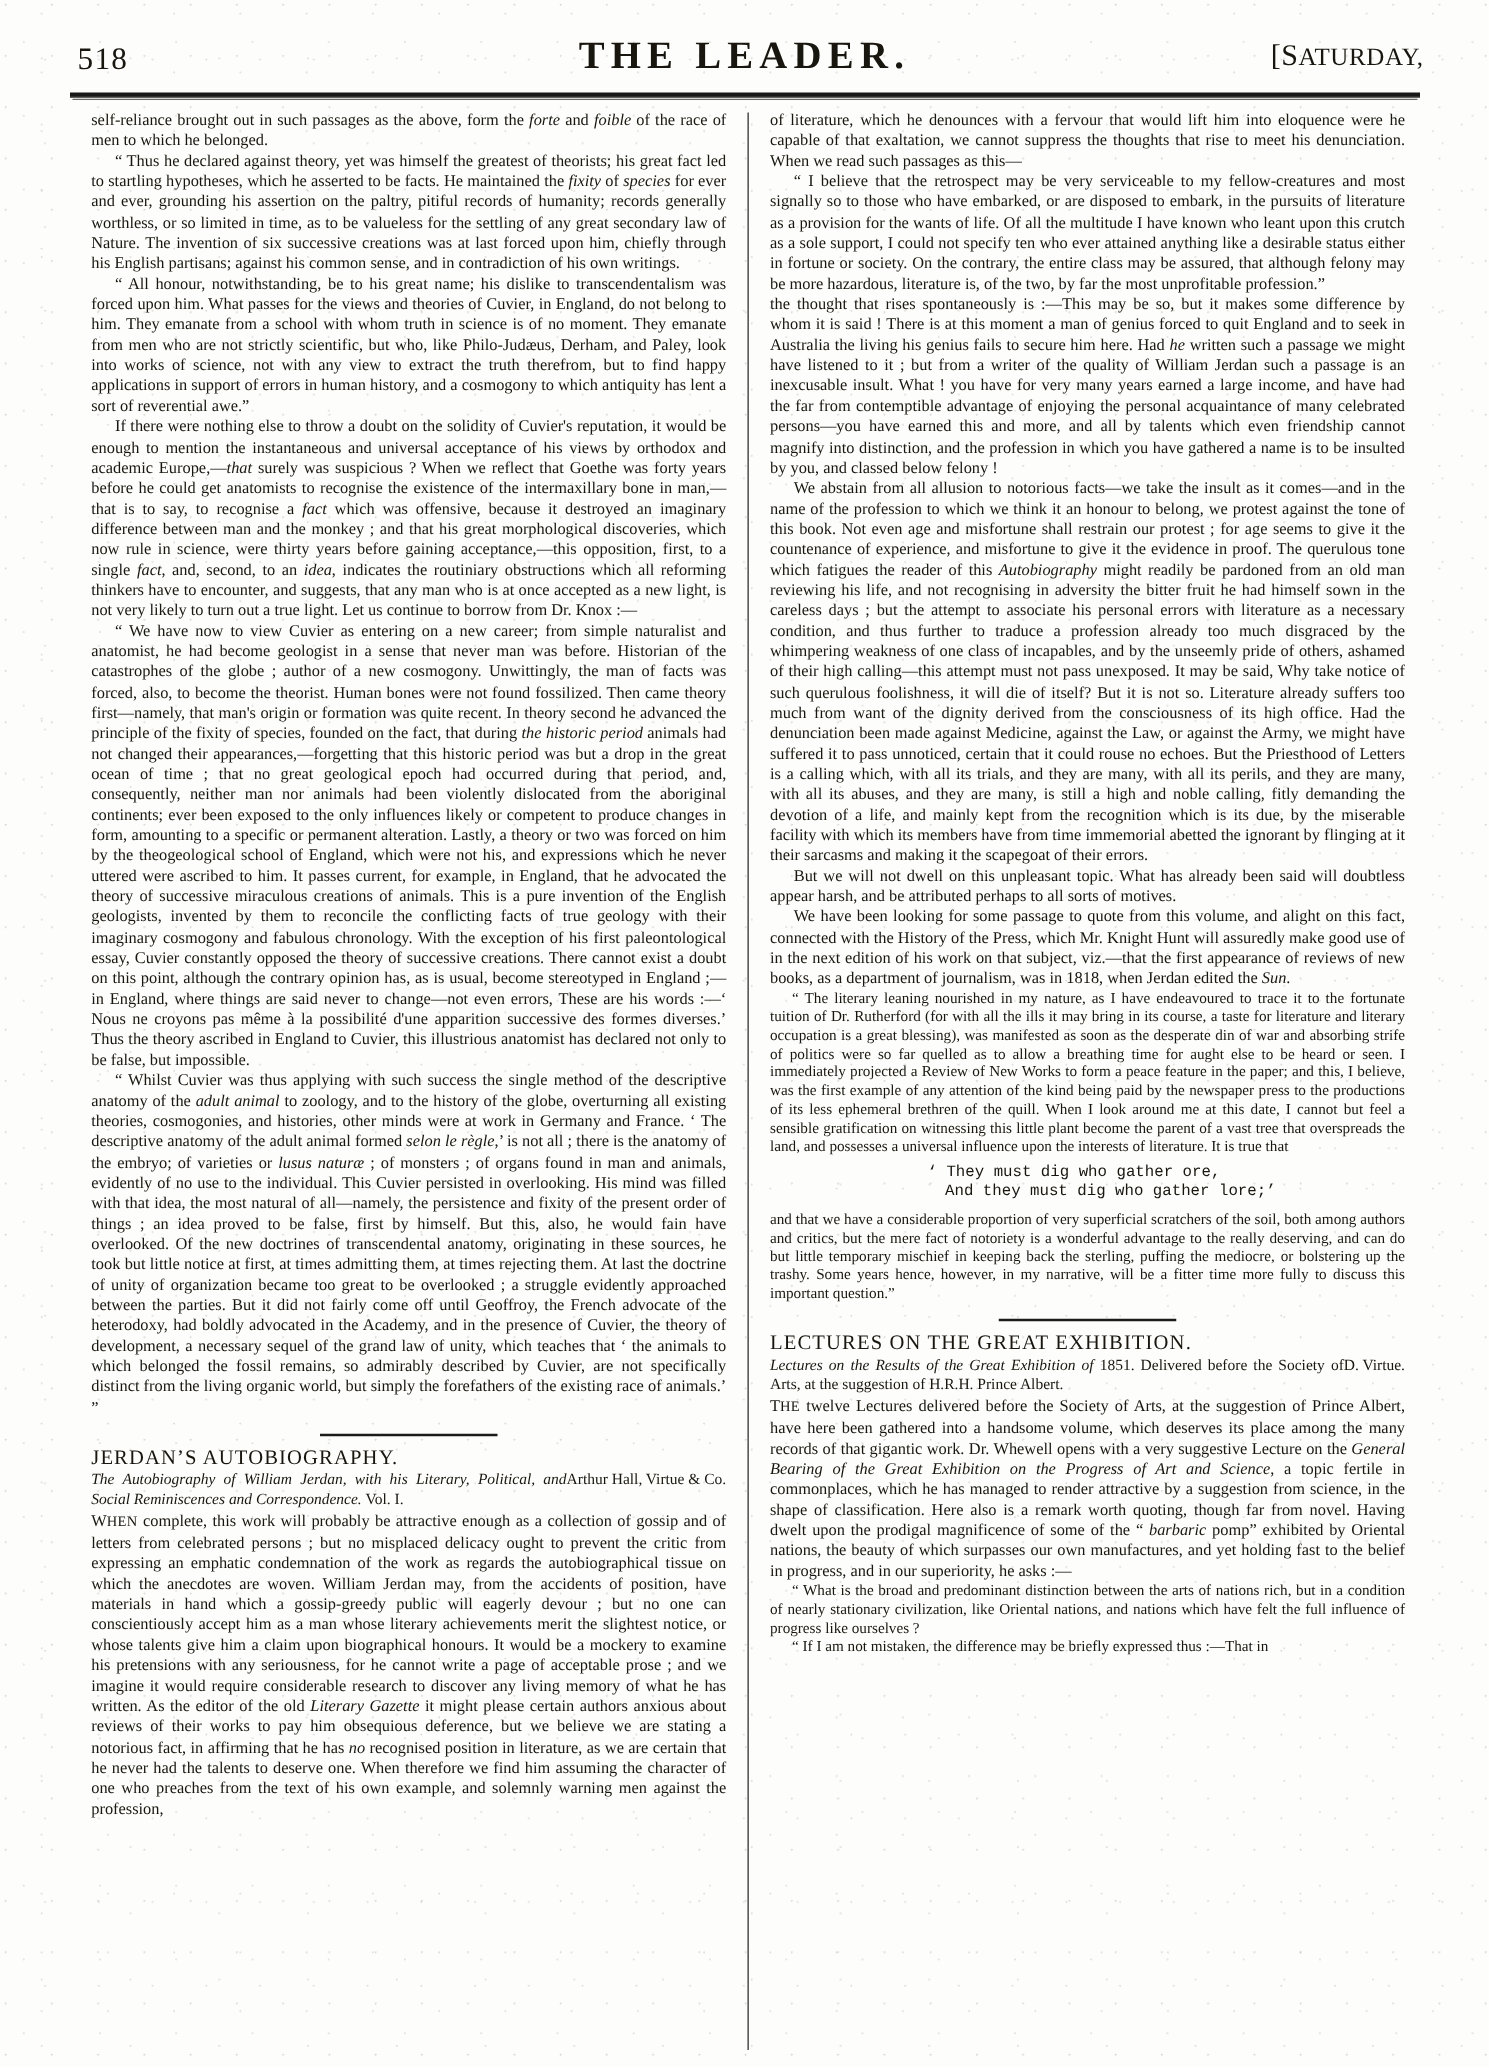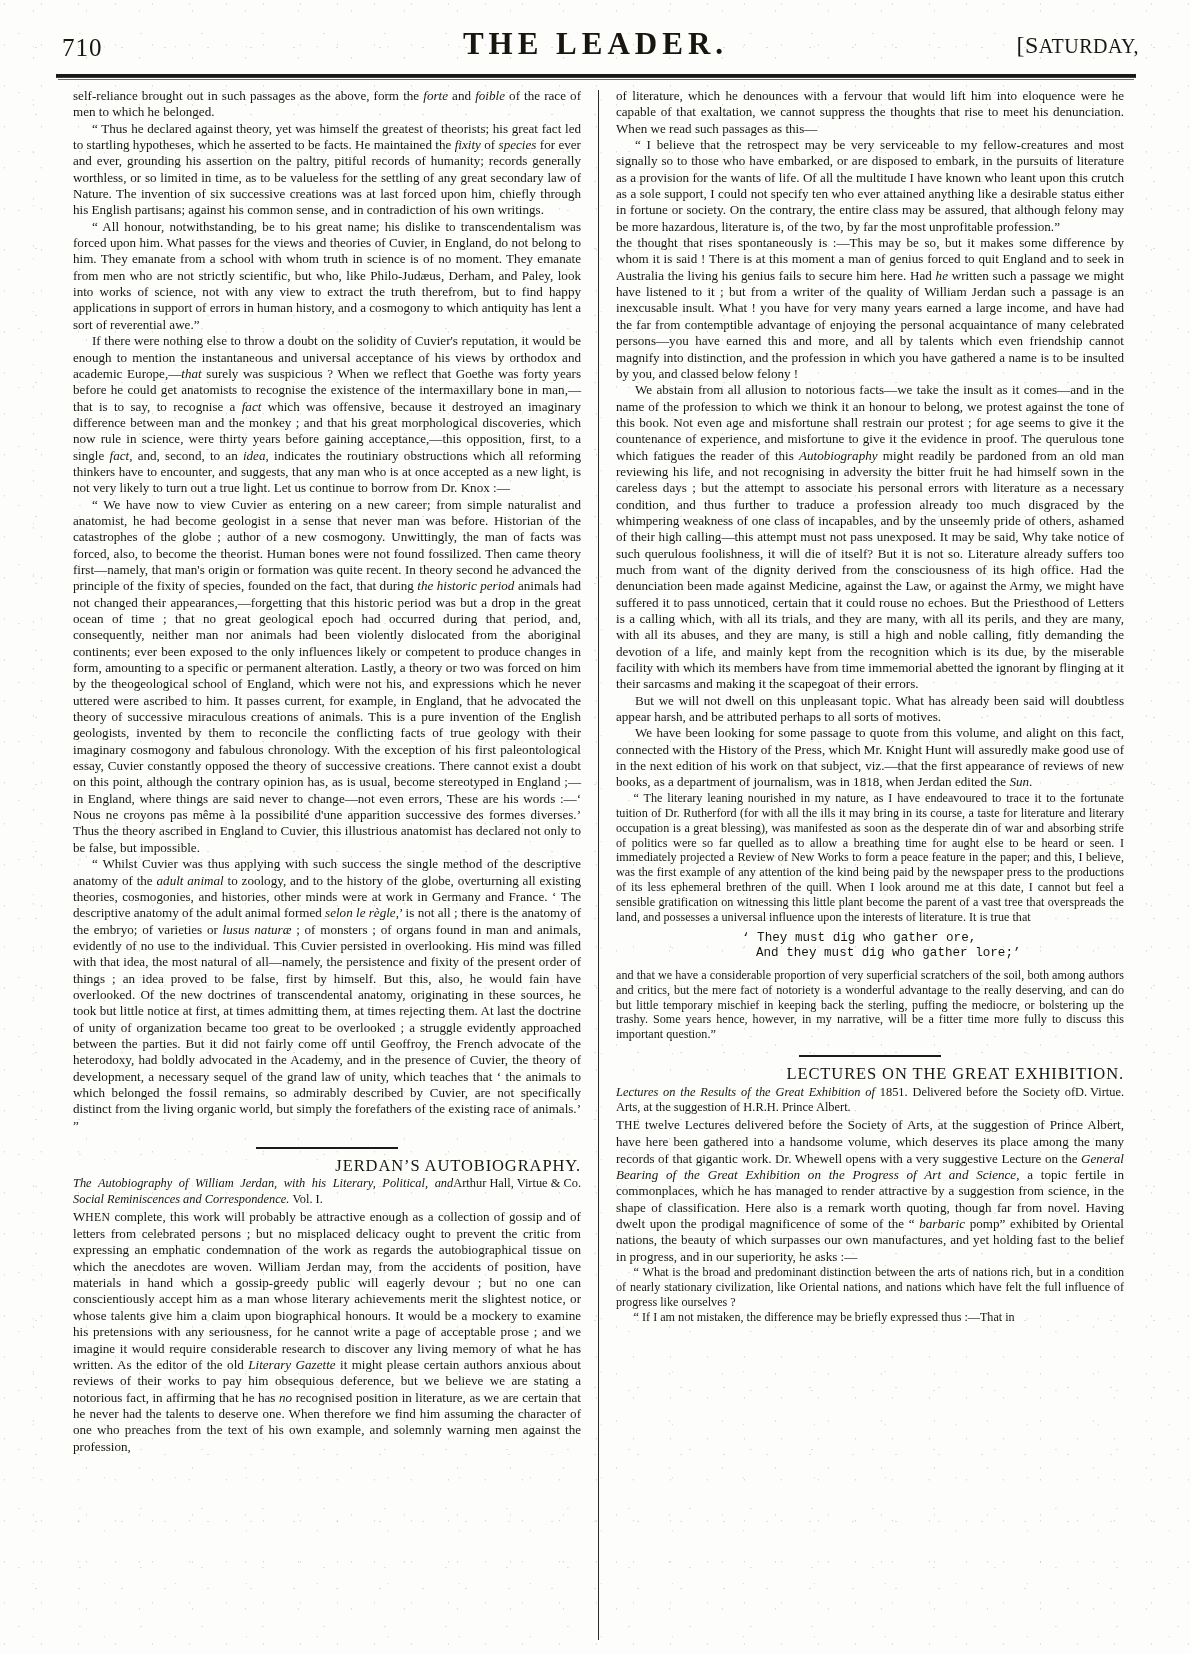--- a/index.html
+++ b/index.html
@@ -96,21 +96,21 @@
 
   
   .sect-rule {
     width: 142px;
     height: 2px;
     background: #1b1b19;
     margin: 13px auto 9px auto;
   }
   h2.sect {
     margin: 0 0 2px 0;
-    text-align: right;
+    text-align: left;
     font-size: 16.5px;
     font-weight: normal;
     letter-spacing: 0.9px;
     font-family: "Liberation Serif", serif;
   }
   .citation {
     font-size: 12.4px;
     line-height: 15.2px;
     font-style: italic;
     text-indent: 0;
@@ -153,21 +153,21 @@
       radial-gradient(circle at 47% 88%, rgba(40,35,25,.4) 0.5px, transparent 1px);
     background-size: 37px 41px, 53px 47px, 61px 59px, 43px 67px, 71px 53px;
   }
 </style>
 </head>
 <body>
 
 <div id="page">
 
   <div id="masthead">
-    <div id="folio">710</div>
+    <div id="folio">518</div>
     <div id="mast-title">THE LEADER.</div>
     <div id="mast-day"><span>[S</span><span class="sc">ATURDAY,</span></div>
   </div>
   <div id="mast-rule"></div>
   <div id="mast-rule2"></div>
 
   <div id="cols">
     <div id="col-rule"></div>
 
     <div class="col" id="col-left">

